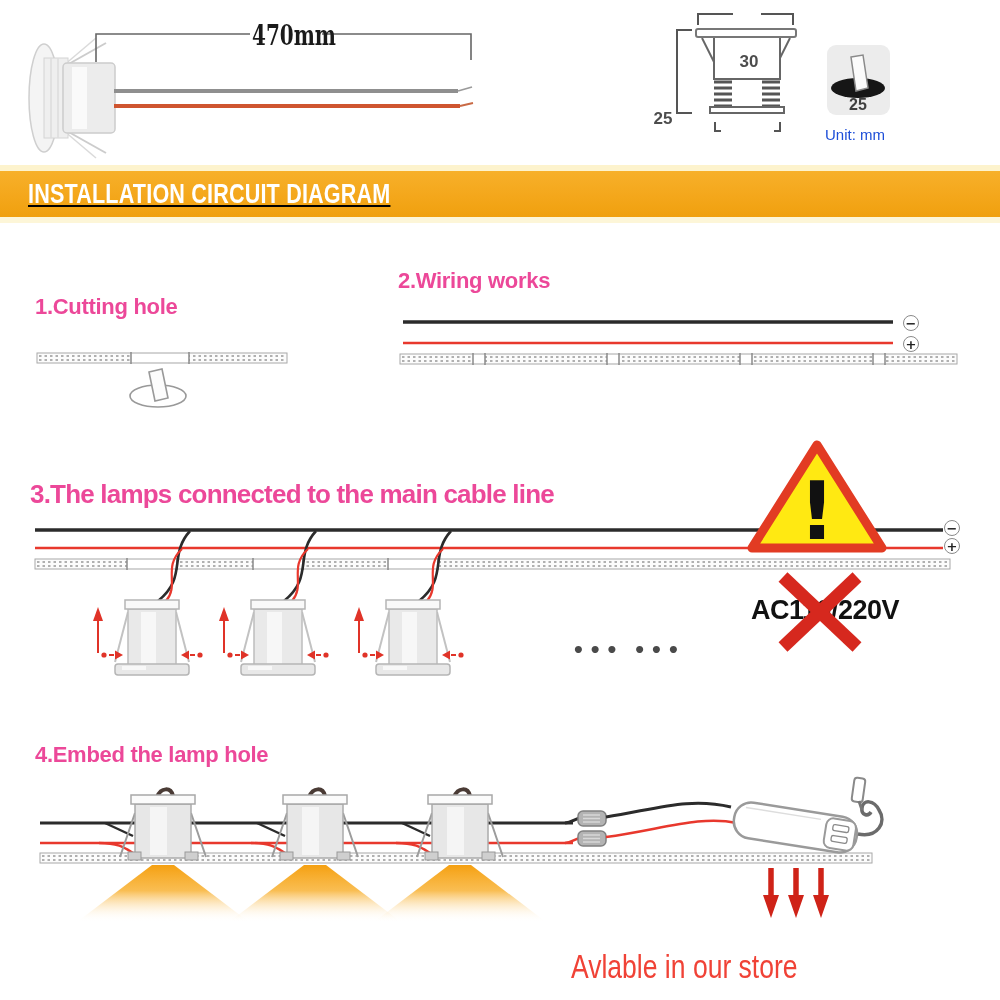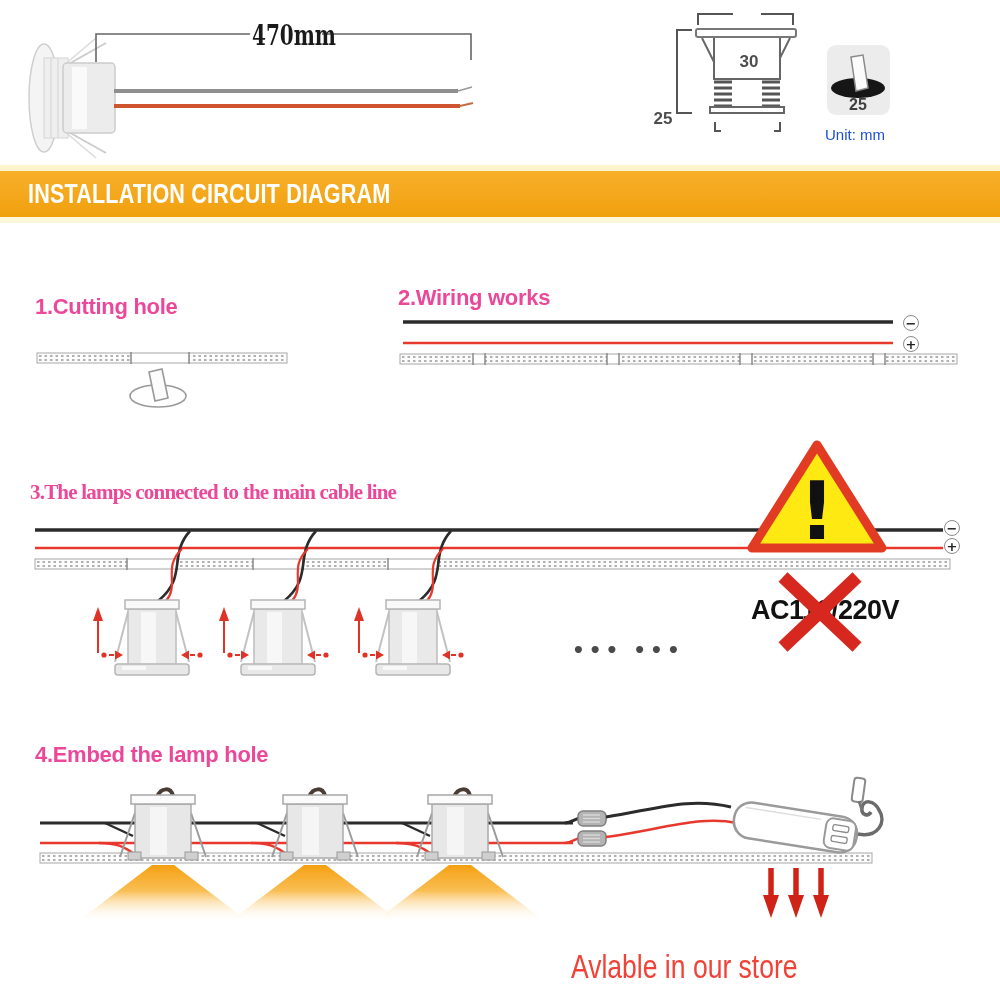--- a/index.html
+++ b/index.html
@@ -1,29 +1,29 @@
 <!DOCTYPE html>
 <html><head>
 <meta charset="utf-8">
 <style>
   html,body{margin:0;padding:0;background:#fff;}
   #canvas{position:relative;width:1000px;height:1000px;background:#ffffff;overflow:hidden;
           font-family:"Liberation Sans",sans-serif;}
   .abs{position:absolute;}
   .step-title{font:700 22px/1.15 "Liberation Sans",sans-serif;color:#ec4899;
               letter-spacing:-0.3px;white-space:nowrap;}
-  .step-title.long{font-size:21px;letter-spacing:-0.8px;font-family:Liberation Serif, serif;}
+  .step-title.long{font-size:26px;letter-spacing:-0.8px;}
   .dim-label{font:700 17px/1 "Liberation Sans",sans-serif;color:#4d4d4d;text-align:center;white-space:nowrap;margin-top:47px;}
   .cable-len{font:700 27px/1 "DejaVu Serif",serif;color:#1a1a1a;transform:scaleX(0.74);
              transform-origin:left center;white-space:nowrap;}
   .unit-label{font:400 15px/1 "Liberation Sans",sans-serif;color:#1d4ed8;white-space:nowrap;}
   .hole-dim{font:700 16px/1 "Liberation Sans",sans-serif;color:#3f3f3f;text-align:center;}
   .banner{left:0;top:171px;width:1000px;height:46px;
           background:linear-gradient(180deg,#f7b02a 0%,#f4a71b 55%,#f0a00e 100%);
-          display:flex;align-items:center;}
+          display:flex;align-items:center;text-decoration:underline;}
   .banner-strip-top{left:0;top:165px;width:1000px;height:6px;background:#fdf3cd;}
   .banner-strip-bottom{left:0;top:217px;width:1000px;height:6px;background:#fdf6d8;}
   .banner-title{margin-left:28px;font:700 27px/1 "Liberation Sans",sans-serif;color:#ffffff;
                 letter-spacing:0.2px;transform:scaleX(0.8);transform-origin:left center;white-space:nowrap;}
   .polarity{width:16px;height:16px;border:1.5px solid #8a8a8a;border-radius:50%;background:#fff;
             display:flex;align-items:center;justify-content:center;
             font:600 13px/1 "DejaVu Sans",sans-serif;color:#222;box-sizing:border-box;}
   .dots{font:700 20px/1 "DejaVu Sans",sans-serif;color:#4a4a4a;letter-spacing:4px;white-space:nowrap;}
   .ac-label{font:800 27px/1 "Liberation Sans",sans-serif;color:#111;white-space:nowrap;
             letter-spacing:-0.5px;z-index:1;}
@@ -109,21 +109,21 @@
       <rect x="101" y="14" width="58" height="8" fill="#ffffff"></rect>
       <line x1="101" y1="12" x2="101" y2="24" stroke="#8a8a8a" stroke-width="1.5"></line>
       <line x1="159" y1="12" x2="159" y2="24" stroke="#8a8a8a" stroke-width="1.5"></line>
     </g>
     <g>
       <ellipse cx="128" cy="56" rx="28" ry="11" fill="#ffffff" stroke="#999" stroke-width="1.6"></ellipse>
       <polygon points="119,32 132,29 138,58 125,61" fill="#fcfcfc" stroke="#999" stroke-width="1.6"></polygon>
     </g>
   </svg>
 
-  <div class="abs step-title" style="left:398px;top:285px">2.Wiring works</div>
+  <div class="abs step-title" style="left:398px;top:268px">2.Wiring works</div>
 
   <svg class="abs" style="left:395px;top:312px" width="585" height="60" viewBox="0 0 585 60">
     <line x1="8" y1="10" x2="498" y2="10" stroke="#2b2b2b" stroke-width="3.5"></line>
     <line x1="8" y1="31" x2="498" y2="31" stroke="#e8382d" stroke-width="2.5"></line>
     <g>
       <rect x="5" y="42" width="557" height="10" fill="#fcfcfc" stroke="#a8a8a8"></rect>
       <line x1="7" y1="45" x2="560" y2="45" stroke="#b0b0b0" stroke-width="1.8" stroke-dasharray="2.5 3"></line>
       <line x1="7" y1="49" x2="560" y2="49" stroke="#b0b0b0" stroke-width="1.8" stroke-dasharray="2.5 3"></line>
       <rect x="78" y="43" width="12" height="8" fill="#fff"></rect>
         <line x1="78" y1="41" x2="78" y2="53" stroke="#8a8a8a" stroke-width="1.5"></line>

